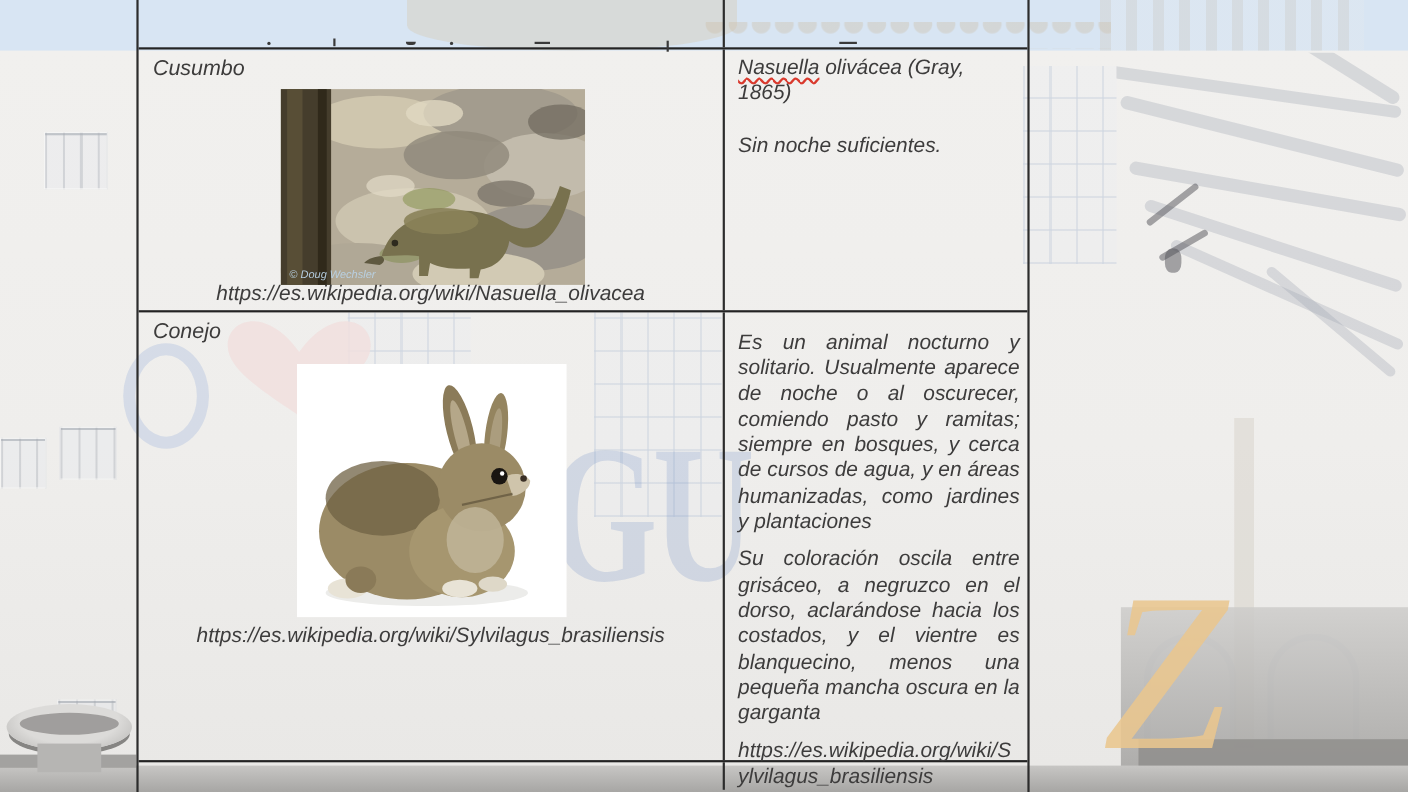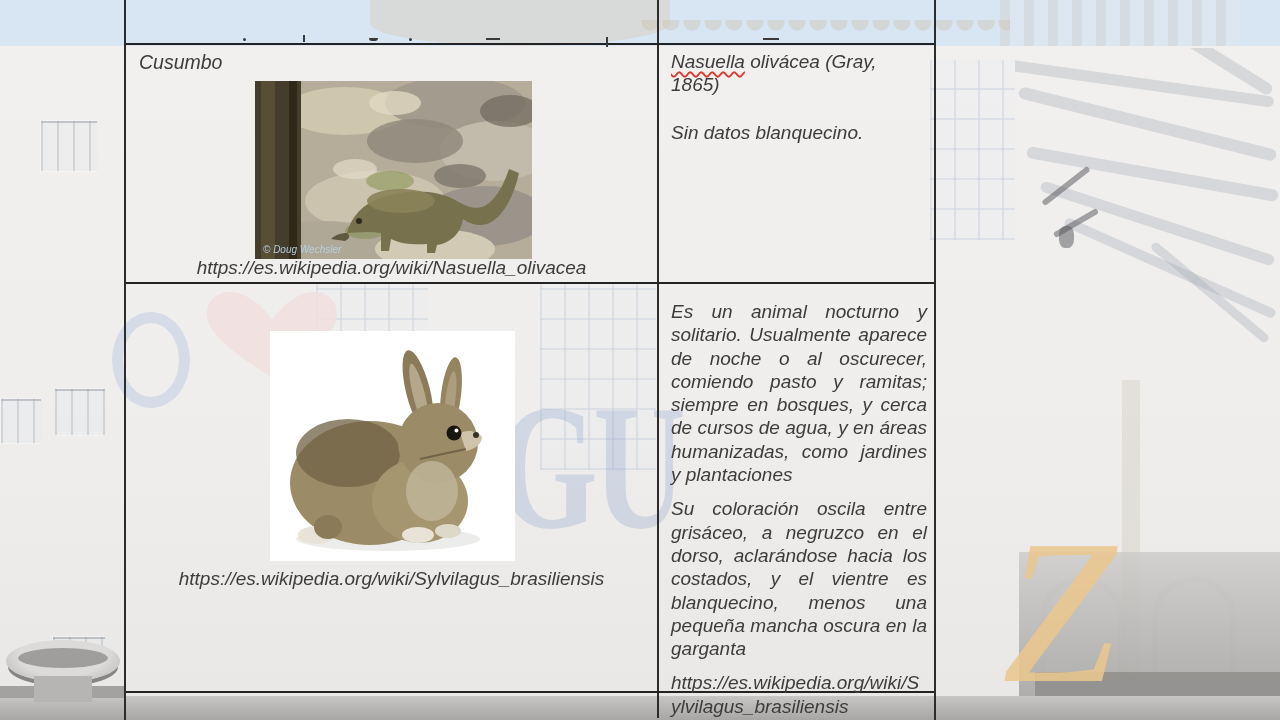--- a/index.html
+++ b/index.html
@@ -184,26 +184,27 @@
             <text x="8" y="172" font-size="10" fill="#b9d2e6" font-family="Liberation Sans, sans-serif" opacity=".95">© Doug Wechsler</text>
           </svg>
           
         </div>
 
         <div class="cap-url" style="bottom:3px;text-align:center;">https://es.wikipedia.org/wiki/Nasuella_olivacea</div>
       </div>
 
       <div class="cell right">
         <p class="sci"><span class="wavy">Nasuella</span><span> olivácea (Gray, 1865)</span></p>
-        <p class="note">Sin datos blanquecino.</p>
+        <p class="note">Sin noche suficientes.</p>
       </div>
     </div>
 
     <div class="row row2">
       <div class="cell left">
+        <div class="label">Conejo</div>
 
         <div class="photo rabbit">
           <svg width="245" height="230" viewBox="0 0 245 230">
             <rect width="245" height="230" fill="#ffffff"></rect>
             <ellipse cx="118" cy="208" rx="92" ry="12" fill="#ececea"></ellipse>
 
             <g transform="rotate(-14 148 60)">
                 <ellipse cx="148" cy="60" rx="12" ry="42" fill="#8b7b59"></ellipse>
                 <ellipse cx="148" cy="64" rx="6" ry="32" fill="#b5a789"></ellipse>
               </g>

